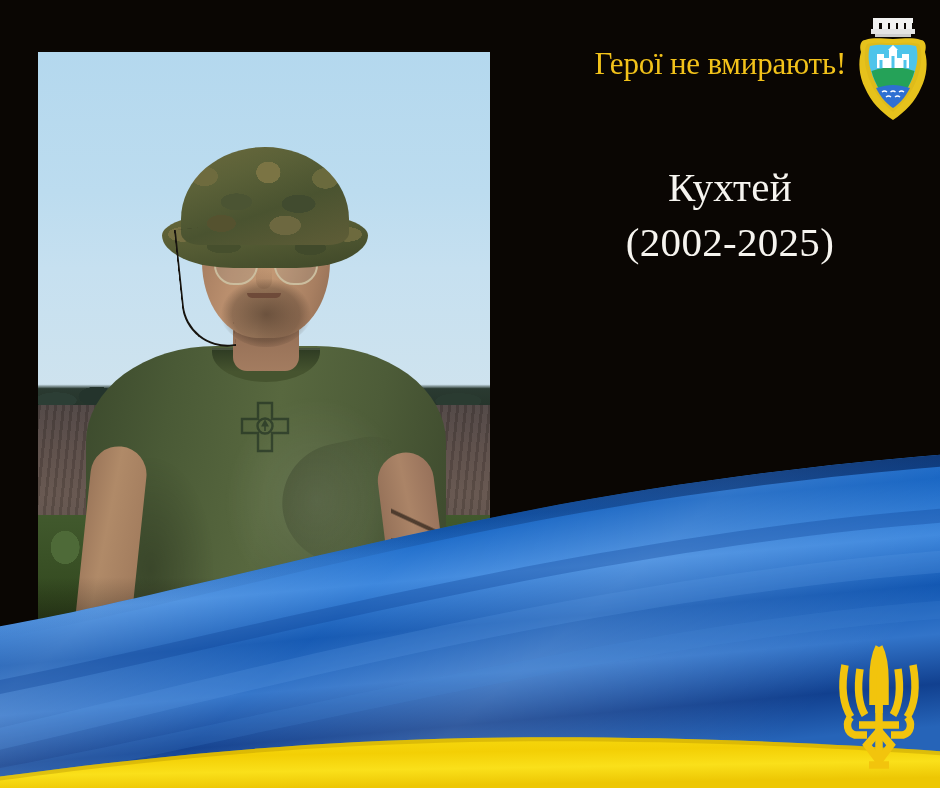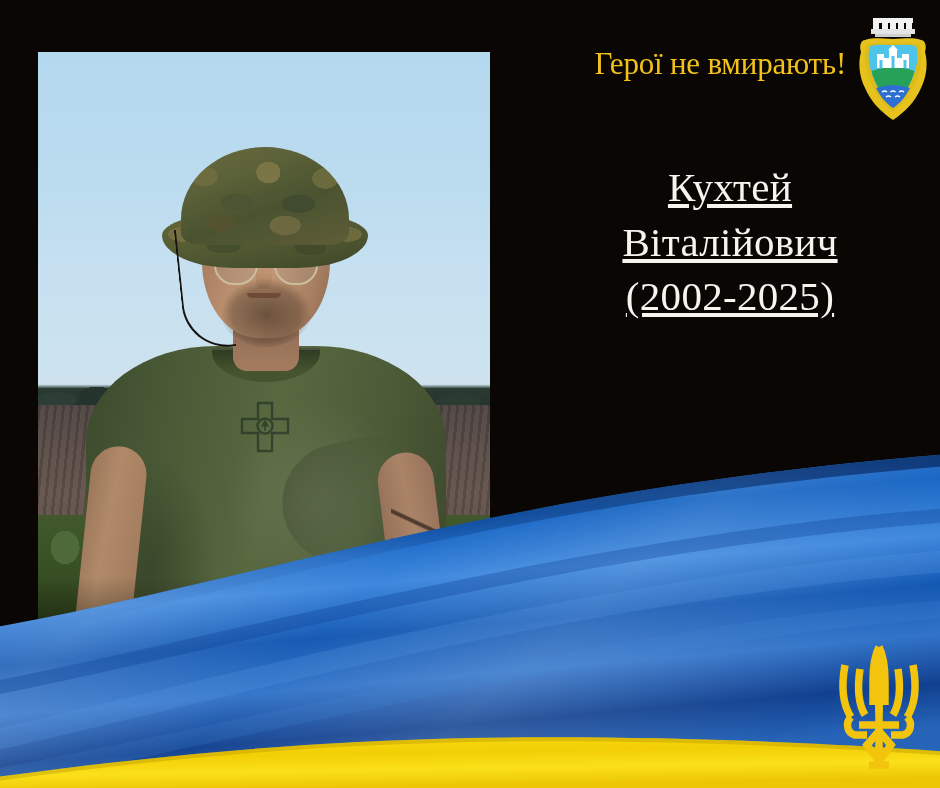--- a/index.html
+++ b/index.html
@@ -298,21 +298,20 @@
   }
   #name-block {
     position: absolute;
     left: 520px; top: 160px;
     width: 420px;
     text-align: center;
     color: #f6f4ef;
     font-size: 41px;
     line-height: 1.33;
     letter-spacing: 0.3px;
-    text-decoration: underline;
   }
   #name-block div { white-space: nowrap; }
 
   
   #flag {
     position: absolute;
     left: 0; top: 430px;
     width: 940px; height: 358px;
   }
   #trident {
@@ -407,21 +406,20 @@
       <path d="M27 76 q2.5 -2 5 0"></path>
       <path d="M35.5 76 q2.5 -2 5 0"></path>
       <path d="M44 76 q2.5 -2 5 0"></path>
       <path d="M31 81 q2.5 -2 5 0"></path>
       <path d="M40 81 q2.5 -2 5 0"></path>
     </g>
   </svg>
 
   <div id="name-block">
     <div>Кухтей</div>
-    <div>Віталійович</div>
     <div>(2002-2025)</div>
   </div>
 
   <svg id="flag" viewBox="0 0 940 358" preserveAspectRatio="none">
     <defs>
       <linearGradient id="blueGrad" x1="0" y1="0" x2="0.25" y2="1">
         <stop offset="0%" stop-color="#0b50ad"></stop>
         <stop offset="14%" stop-color="#2e7ad6"></stop>
         <stop offset="30%" stop-color="#0d5ec0"></stop>
         <stop offset="46%" stop-color="#3b86dd"></stop>

